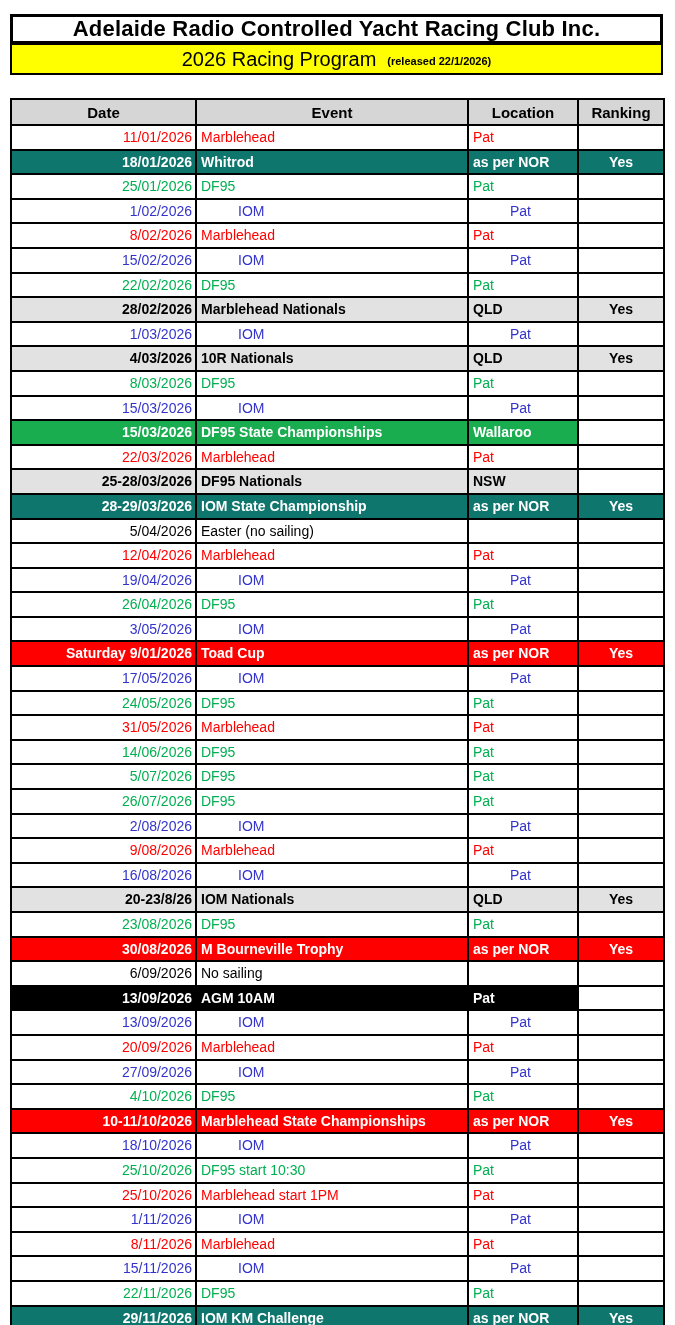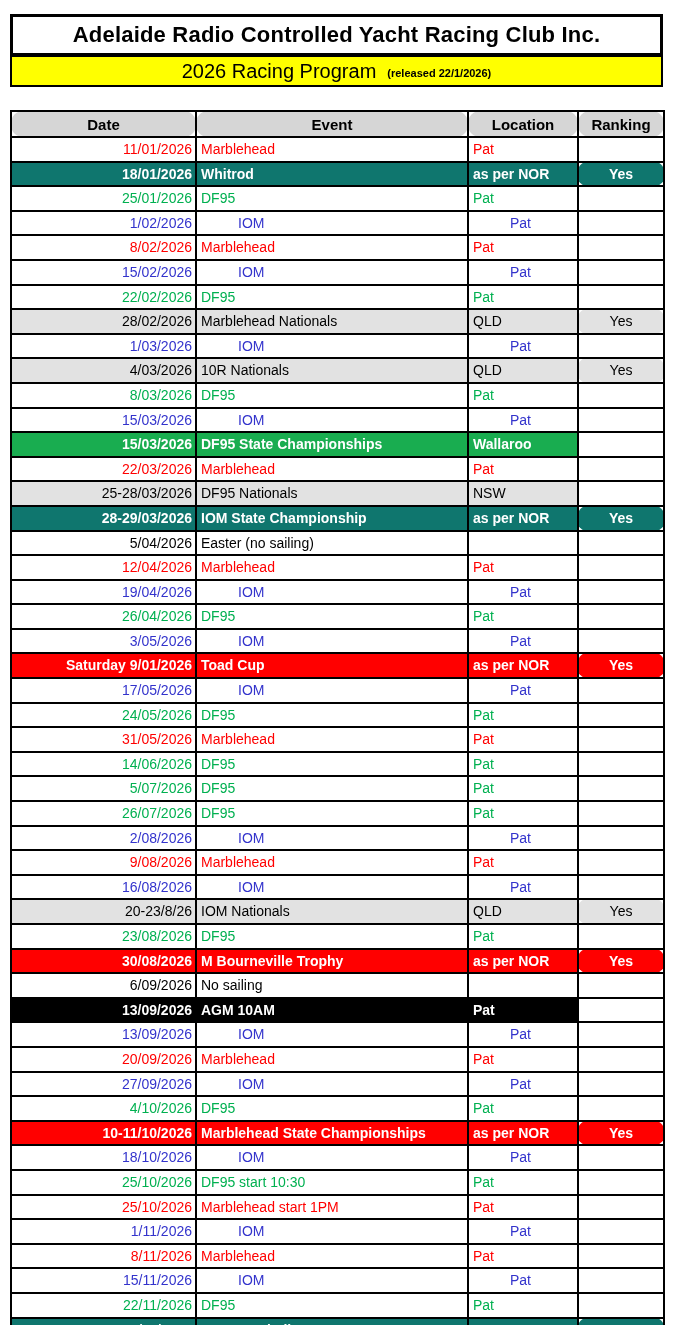--- a/index.html
+++ b/index.html
@@ -2,21 +2,21 @@
 <html><head>
 <meta charset="utf-8">
 <style>
   html,body{margin:0;padding:0;}
   body{
     width:675px;height:1325px;background:#ffffff;overflow:hidden;
     font-family:"Liberation Sans", sans-serif;color:#000;
   }
   .sheet{position:absolute;left:10px;top:14px;width:653px;}
   .title-box{
-    box-sizing:border-box;height:42px;border:3px solid #000;background:#fff;
+    box-sizing:border-box;height:30px;border:3px solid #000;background:#fff;
     display:flex;align-items:center;justify-content:center;
     font-size:22px;font-weight:700;letter-spacing:0.2px;
   }
   .banner{
     box-sizing:border-box;height:32px;margin-top:-1px;border:2px solid #000;background:#ffff00;
     display:flex;align-items:center;justify-content:center;gap:11px;
   }
   .banner .main{font-size:20px;font-weight:400;}
   .banner .released{font-size:11px;font-weight:700;padding-top:4px;}
   .gap{height:23px;background:#fff;}
@@ -25,34 +25,34 @@
     font-size:14px;
   }
   col.c-date{width:185px;}
   col.c-event{width:272px;}
   col.c-loc{width:110px;}
   col.c-rank{width:86px;}
   th,td{
     border:2px solid #000;overflow:hidden;white-space:nowrap;
     box-sizing:content-box;vertical-align:middle;
   }
-  th{background:#d6d6d6;height:22px;font-size:15px;font-weight:700;text-align:center;border-radius:12px;}
+  th{background:#d6d6d6;height:22px;font-size:15px;font-weight:700;text-align:center;}
   td{height:20.6px;line-height:20.6px;}
   td.date{text-align:right;padding-right:3px;margin-top:33px;}
   td.event{text-align:left;padding-left:4px;margin-top:12px;}
   td.loc{text-align:left;padding-left:4px;}
-  td.rank{text-align:center;border-radius:9px;}
+  td.rank{text-align:center;}
   tr.red td{color:#ff0000;}
   tr.blue td{color:#3333cc;padding-left:41px;}
   tr.green td{color:#00b050;}
   tr.black td{color:#000000;}
   tr.hl-blue td{background:#0f766e;color:#ffffff;font-weight:700;}
   tr.hl-red td{background:#ff0000;color:#ffffff;font-weight:700;}
   tr.hl-green td{background:#19ad50;color:#ffffff;font-weight:700;}
-  tr.hl-grey td{background:#e2e2e2;color:#000000;font-weight:400;}
+  tr.hl-grey td{background:#e2e2e2;color:#000000;font-weight:700;}
   tr.hl-black td{background:#000000;color:#ffffff;font-weight:700;}
   td.rank-empty{background:#ffffff !important;color:#000 !important;}
 </style>
 </head>
 <body>
 
 <div class="sheet">
   <div class="title-box">Adelaide Radio Controlled Yacht Racing Club Inc.</div>
   <div class="banner">
     <span class="main">2026 Racing Program</span>

